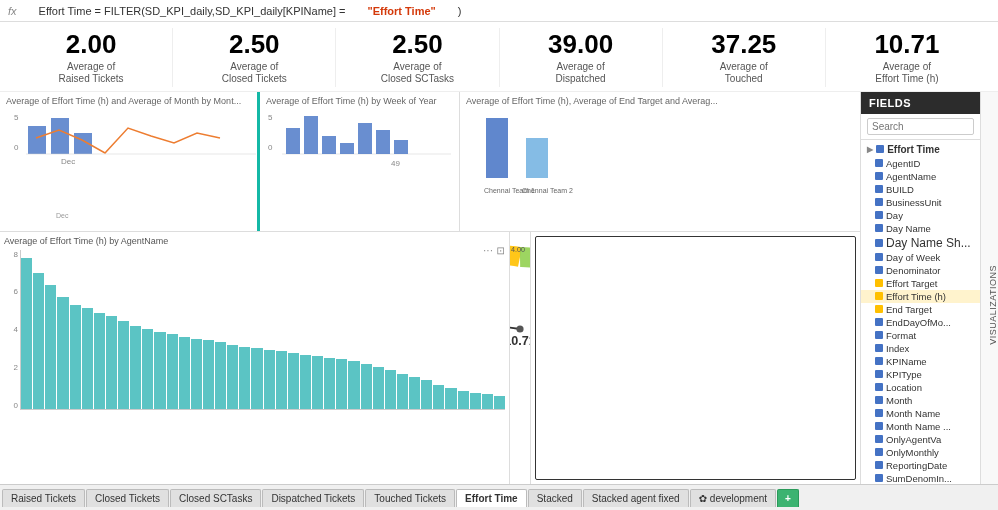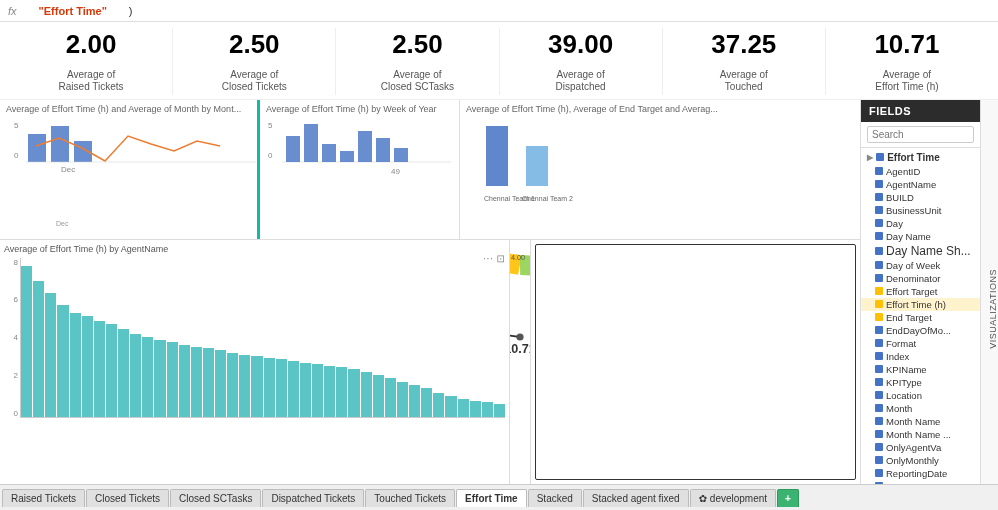--- a/index.html
+++ b/index.html
@@ -28,21 +28,21 @@
       border-bottom: 1px solid #eee;
     }
     .kpi-card {
       flex: 1;
       text-align: center;
       padding: 2px 4px;
       border-right: 1px solid #eee;
     }
     .kpi-card:last-child { border-right: none; }
     .kpi-value { font-size: 26px; font-weight: 600; color: #000; line-height: 1.1; }
-    .kpi-label { font-size: 10px; color: #555; line-height: 1.2; margin-top: 10px; }
+    .kpi-label { font-size: 10px; color: #555; line-height: 1.2; margin-top: 2px; }
     .chart-title { font-size: 9px; color: #666; margin-bottom: 2px; }
     .agent-bar-title { font-size: 9px; color: #555; margin-bottom: 4px; }
 
     
     .gauge-svg { width: 180px; height: 110px; }
 
     
     .tabs-bar {
       background: #f0f0f0;
       border-top: 1px solid #ccc;
@@ -243,20 +243,21 @@
       height: 100%;
       width: 100%;
     }
   </style>
 </head>
 <body>
 
 <div style="display:flex;flex-direction:column;flex:1;min-width:0;">
   <div class="formula-bar">
     <span style="color:#888;font-style:italic;font-size:11px;">fx</span>
+    <span style="font-size:11px;color:#333;">Effort Time = FILTER(SD_KPI_daily,SD_KPI_daily[KPIName] = </span>
     <span style="color:#d4390a;font-weight:600;font-size:11px;">"Effort Time"</span>
     <span style="font-size:11px;color:#333;">)</span>
   </div>
 
   <div class="kpi-row">
 
   <div class="kpi-card">
         <div class="kpi-value">2.00</div>
         <div class="kpi-label" style="white-space: pre-line;">Average of
 Raised Tickets</div>

